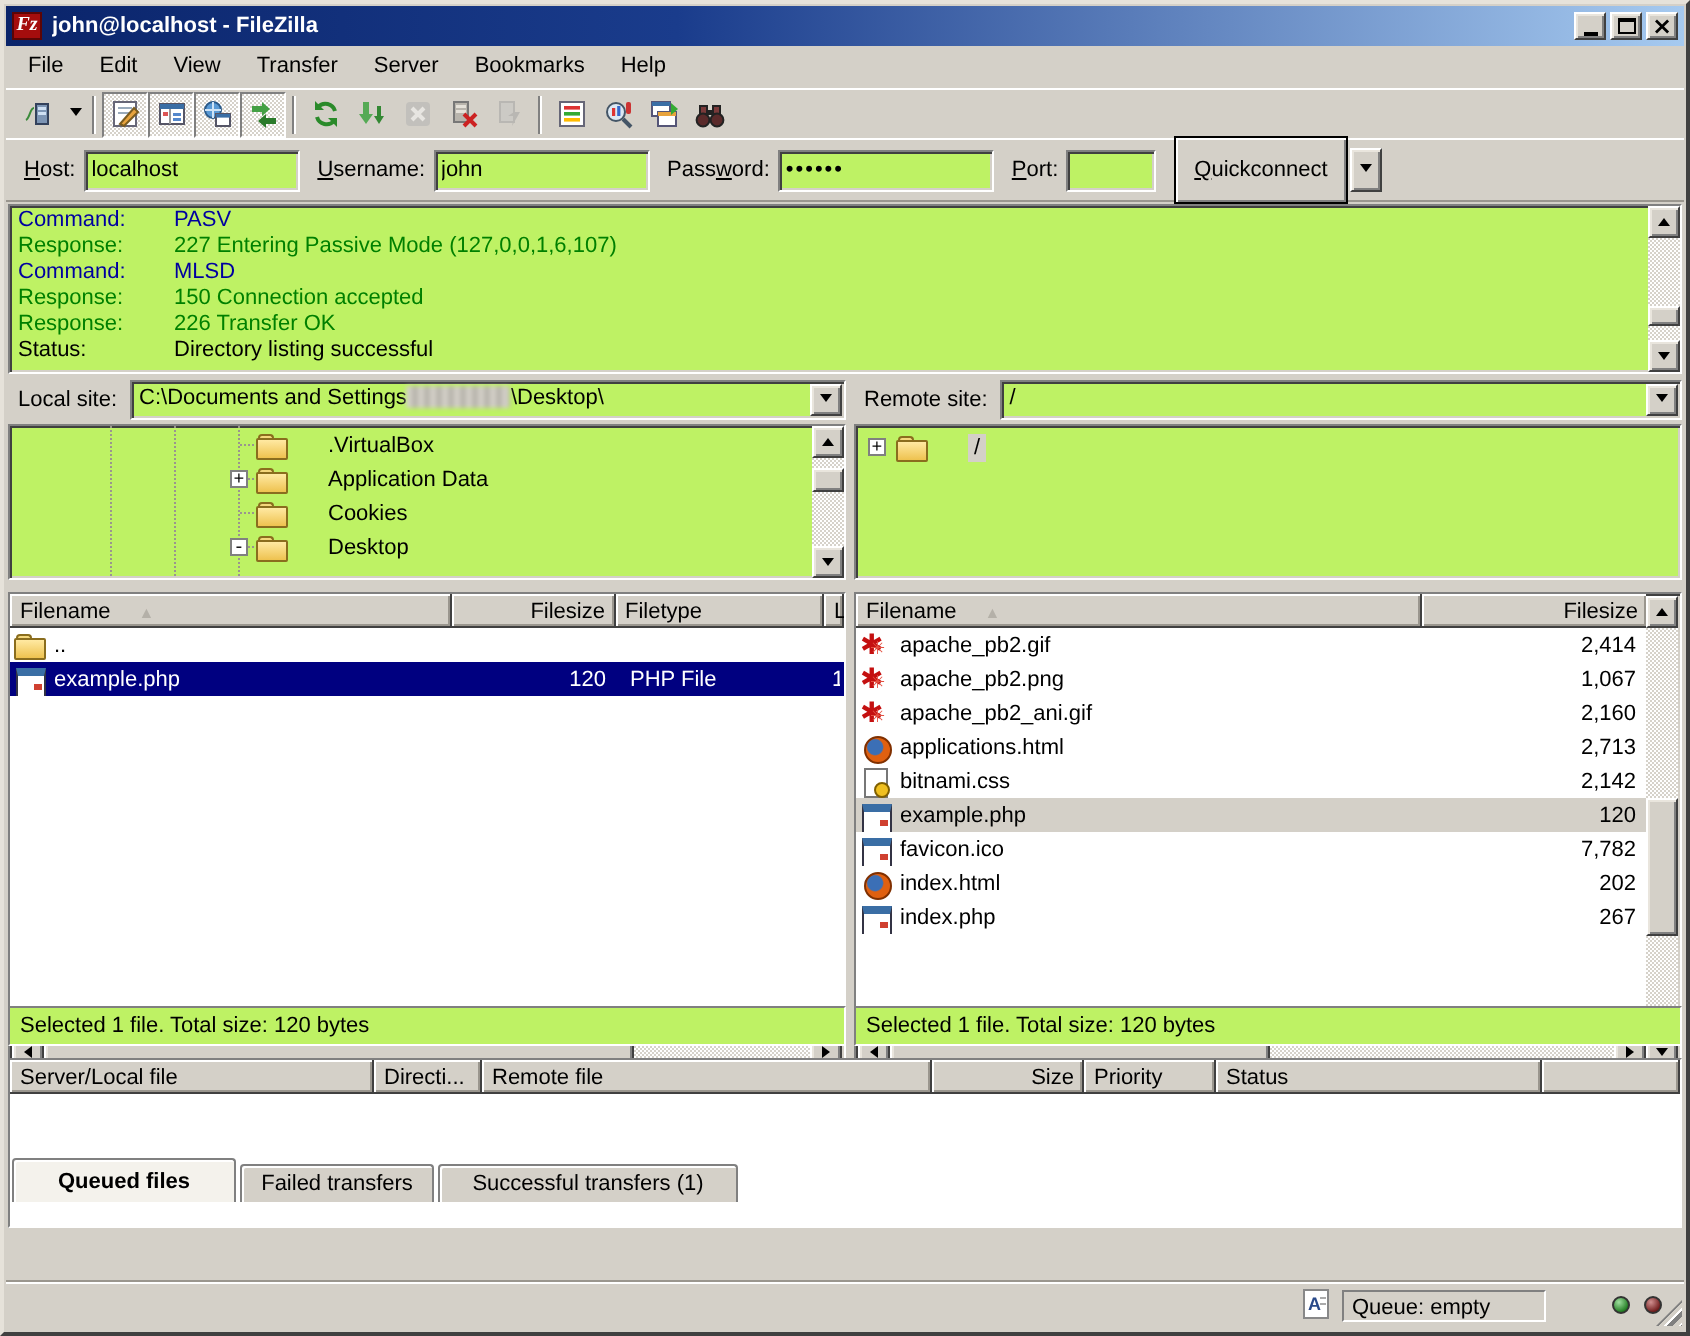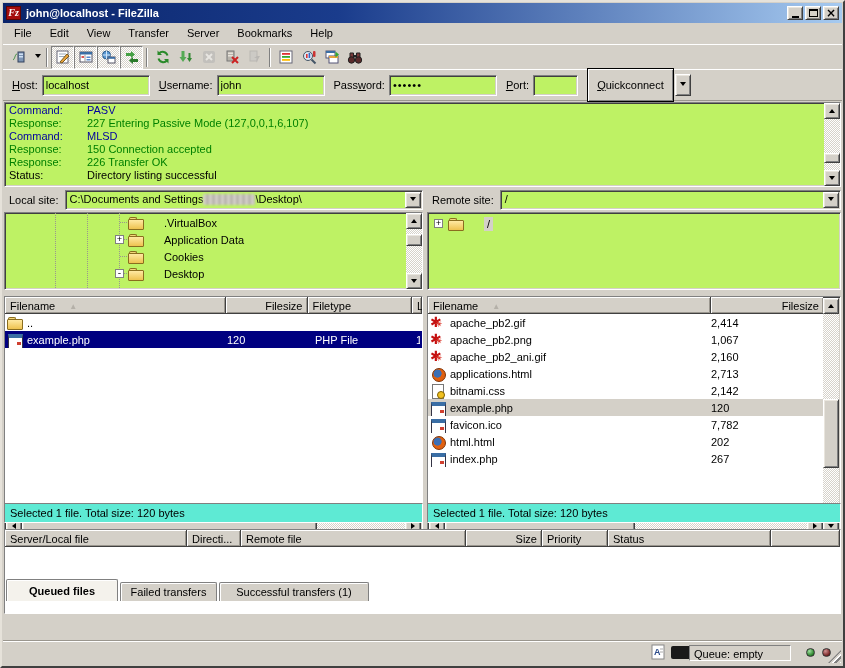--- a/index.html
+++ b/index.html
@@ -92,25 +92,25 @@
   
   .listbox{position:absolute;left:0;top:106px;right:0;height:240px;}
   .lheader{position:absolute;left:0;top:0;height:17px;display:flex;}
   .hcell{background:#d4d0c8;box-shadow:inset -1px -1px 0 #404040, inset 1px 1px 0 #fff, inset -2px -2px 0 #9a968e;
     padding:1px 5px 0 5px;white-space:nowrap;overflow:hidden;display:flex;align-items:center;}
   .sortarrow{color:#b4b0a8;font-size:8px;margin-left:14px;}
   .lbody{position:absolute;left:0;overflow:hidden;background:#fff;}
   .lrow{display:flex;height:17px;align-items:center;white-space:nowrap;}
   .sel-navy{background:#000080;color:#fff;}
   .c-name{display:flex;align-items:center;overflow:hidden;padding-left:2px;flex:0 0 auto;}
-  .c-right{text-align:left;padding-right:6px;flex:0 0 auto;}
+  .c-right{text-align:right;padding-right:6px;flex:0 0 auto;}
   .c-left{padding-left:6px;flex:0 0 auto;overflow:hidden;}
   .ftext{margin-left:4px;}
   .statusline{position:absolute;left:0;right:0;top:313px;height:20px;line-height:18px;padding-left:5px;
-    border:1px solid;border-color:#808080 #fff #fff #808080;background:#5eead4;white-space:nowrap;}
+    border:1px solid;border-color:#808080 #fff #fff #808080;background:#bef264;white-space:nowrap;}
   
   .fic{width:16px;height:16px;flex:0 0 auto;position:relative;display:inline-block;}
   .ic-folder::before{content:"";position:absolute;left:1px;top:2px;width:6px;height:3px;
     background:#f4d77c;border:1px solid #8a6d1e;border-bottom:none;border-radius:2px 2px 0 0;}
   .ic-folder::after{content:"";position:absolute;left:0;top:4px;width:14px;height:9px;
     background:linear-gradient(#ffe9a2,#eec24f);border:1px solid #8a6d1e;border-radius:1px;}
   .ic-apache::before{content:"✱";position:absolute;left:0;top:0;color:#c41010;font-size:14px;line-height:15px;}
   .ic-apache::after{content:"✳";position:absolute;left:5px;top:3px;color:#e45040;font-size:9px;line-height:12px;}
   .ic-html::before{content:"";position:absolute;left:2px;top:2px;width:12px;height:12px;border-radius:50%;
     background:radial-gradient(circle at 38% 38%, #3b6fb6 0 35%, #e06010 42% 100%);border:1px solid #803000;}
@@ -513,21 +513,21 @@
         <div class="lrow">
             <span class="c-name" style="width:283px">
               <span class="fic ic-php"></span>
               <span class="ftext">favicon.ico</span>
             </span>
             <span class="c-right" style="flex:1">7,782</span>
           </div>
         <div class="lrow">
             <span class="c-name" style="width:283px">
               <span class="fic ic-html"></span>
-              <span class="ftext">html.html</span>
+              <span class="ftext">index.html</span>
             </span>
             <span class="c-right" style="flex:1">202</span>
           </div>
         <div class="lrow">
             <span class="c-name" style="width:283px">
               <span class="fic ic-php"></span>
               <span class="ftext">index.php</span>
             </span>
             <span class="c-right" style="flex:1">267</span>
           </div>
@@ -590,19 +590,19 @@
   <div class="abs statusbar">
     <div class="sb-item" style="left:648px;top:3px">
       <svg width="15" height="16">
           <rect x="1" y="1" width="12" height="14" fill="#fff" stroke="#888"></rect>
           <text x="3" y="11" font-size="9" font-family="Liberation Sans" font-weight="bold" fill="#2a4a8a">A</text>
           <line x1="9" y1="5" x2="12" y2="5" stroke="#aaa"></line>
           <line x1="9" y1="8" x2="12" y2="8" stroke="#aaa"></line>
         </svg>
     </div>
     <div class="sb-item speedicon" style="left:668px;top:5px">560</div>
-    <div class="sb-item queuebox-sb" style="left:686px">Queue: empty</div>
+    <div class="sb-item queuebox-sb" style="left:668px">Queue: empty</div>
     <div class="sb-item led led-green" style="left:803px;top:7px"></div>
     <div class="sb-item led led-red" style="left:819px;top:7px"></div>
     <div class="grip"></div>
   </div>
 
 </div>
 
 </body></html>

